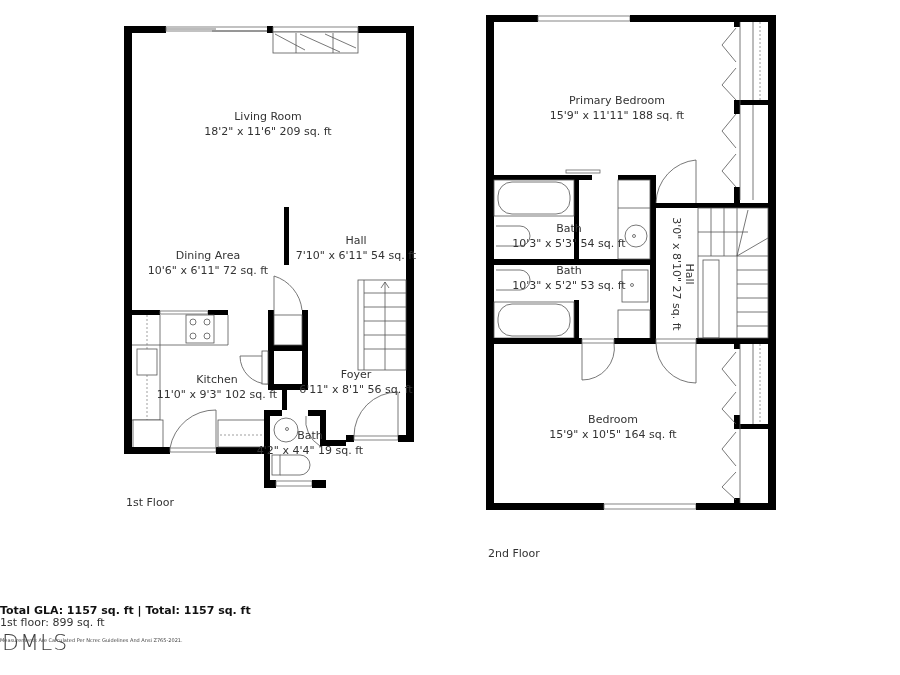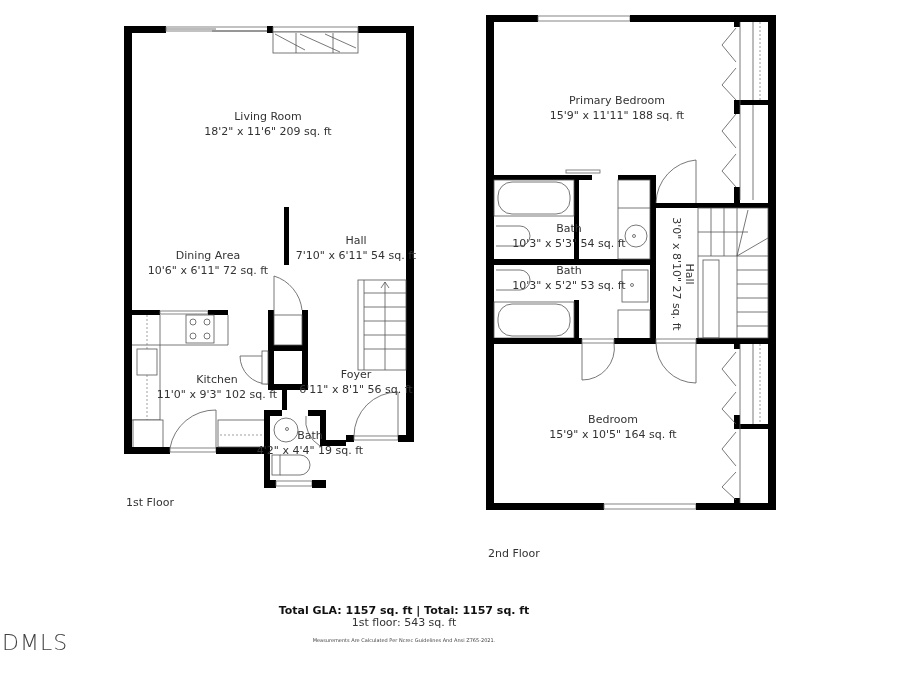--- a/index.html
+++ b/index.html
@@ -1,20 +1,20 @@
 <!DOCTYPE html>
 <html><head>
   <meta charset="utf-8">
   <style>
     html, body { margin: 0; padding: 0; background: #ffffff; }
     body { width: 900px; height: 675px; position: relative; overflow: hidden; font-family: "DejaVu Sans", sans-serif; color: #222; }
     svg { position: absolute; left: 0; top: 0; }
     .room-label { font-family: "DejaVu Sans", sans-serif; font-size: 11px; fill: #333; }
     .floor-label { font-family: "DejaVu Sans", sans-serif; font-size: 11px; fill: #333; }
-    .totals { position: absolute; left: 0; width: 768px; text-align: center; top: 604px; padding-left: 20px; }
+    .totals { position: absolute; left: 0; width: 768px; text-align: left; top: 604px; }
     .totals .main { font-size: 11px; font-weight: bold; color: #111; line-height: 13px; }
     .totals .sub { font-size: 11px; color: #333; line-height: 12px; }
     .totals .note { font-size: 5px; color: #444; margin-top: 8px; }
     .watermark { position: absolute; left: 2px; top: 630px; font-size: 22px; color: #404040; letter-spacing: 1px; font-family: "DejaVu Sans", sans-serif; font-weight: 300; }
     .wall { fill: #000; }
     .thin { stroke: #555; stroke-width: 0.8; fill: none; }
     .thin-fill { stroke: #555; stroke-width: 0.8; fill: #fff; }
     .dash { stroke: #777; stroke-width: 0.7; stroke-dasharray: 2 2; fill: none; }
     .win { fill: #fff; stroke: #666; stroke-width: 0.8; }
   </style>
@@ -219,17 +219,17 @@
   <text class="room-label" x="569" y="289" text-anchor="middle">10'3" x 5'2" 53 sq. ft</text>
   <text class="room-label" x="0" y="0" text-anchor="middle" transform="translate(686,274) rotate(90)">Hall</text>
   <text class="room-label" x="0" y="0" text-anchor="middle" transform="translate(673,274) rotate(90)">3'0" x 8'10" 27 sq. ft</text>
   <text class="room-label" x="613" y="423" text-anchor="middle">Bedroom</text>
   <text class="room-label" x="613" y="438" text-anchor="middle">15'9" x 10'5" 164 sq. ft</text>
   <text class="floor-label" x="488" y="557">2nd Floor</text>
 </svg>
 
 <div class="totals">
   <div class="main">Total GLA: 1157 sq. ft | Total: 1157 sq. ft</div>
-  <div class="sub">1st floor: 543 sq. ft</div>
+  <div class="sub">1st floor: 899 sq. ft</div>
   <div class="note">Measurements Are Calculated Per Ncrec Guidelines And Ansi Z765-2021.</div>
 </div>
 
 <div class="watermark">DMLS</div>
 
 </body></html>

